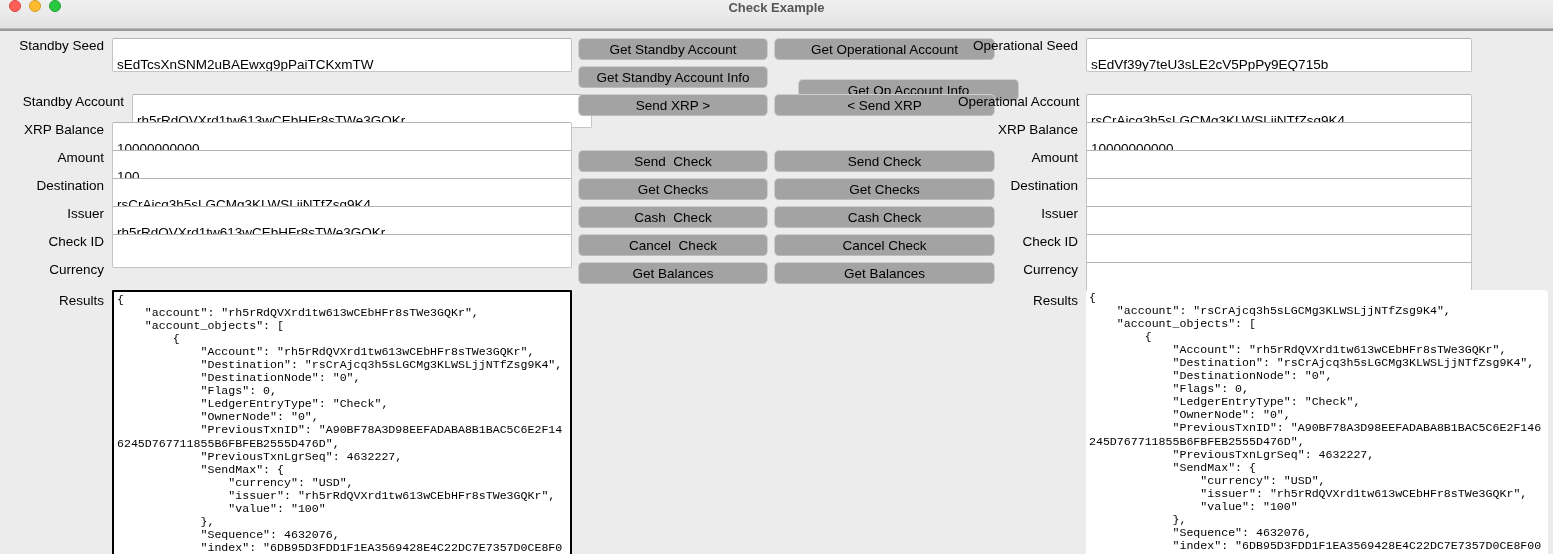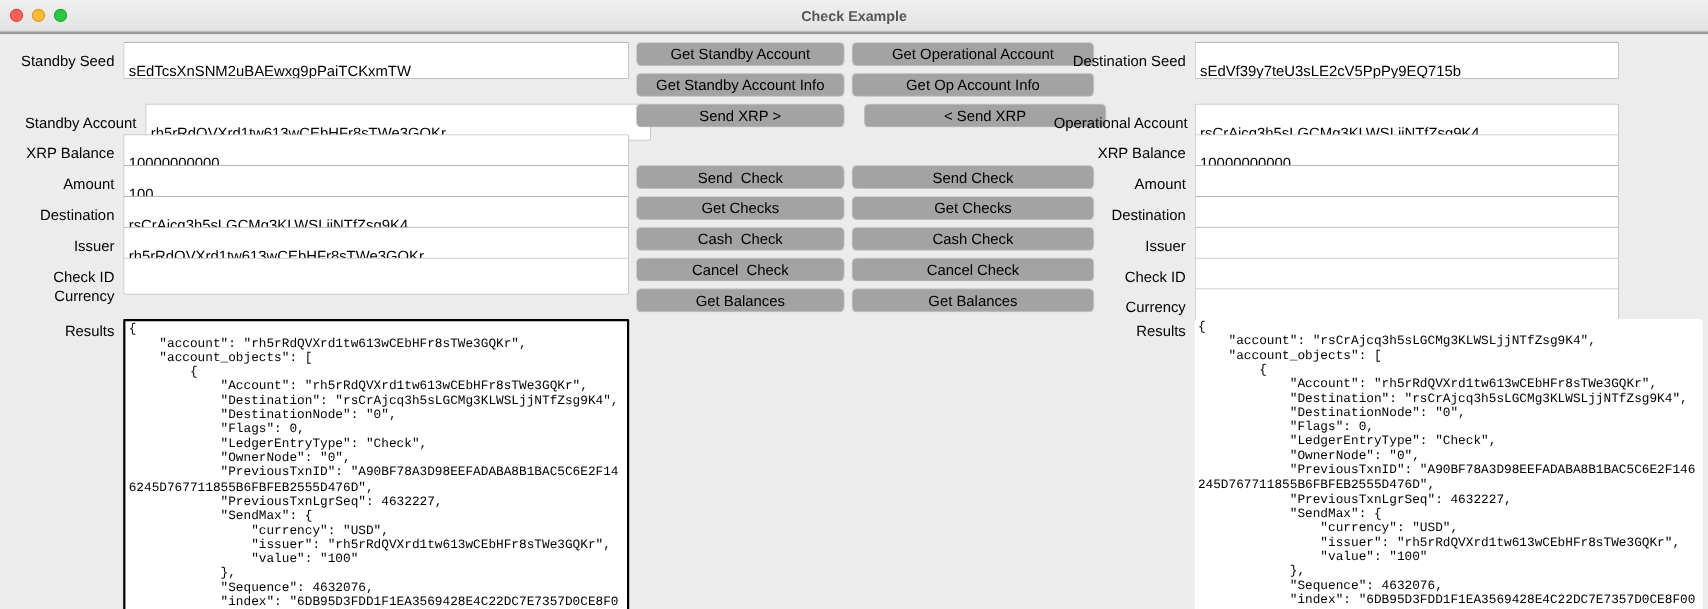--- a/index.html
+++ b/index.html
@@ -15,21 +15,21 @@
     -webkit-font-smoothing: antialiased;
   }
 
   
   .titlebar {
     position: relative;
     height: 28px;
     background: linear-gradient(#f0f0f0, #e3e3e3);
     border-bottom: 1px solid #b9b9b9;
     display: flex;
-    align-items: center;
+    align-items: flex-start;
   }
   .traffic {
     display: flex;
     gap: 8px;
     padding-left: 9px;
   }
   .light {
     width: 12px;
     height: 12px;
     border-radius: 50%;
@@ -61,21 +61,21 @@
   
   .pane { position: absolute; top: 0; }
   .pane-left   { left: 0;    width: 578px; }
   .pane-center { left: 578px; width: 380px; }
   .pane-right  { left: 958px; width: 595px; }
 
   
   .row {
     position: absolute;
     display: flex;
-    align-items: center;
+    align-items: flex-start;
     box-sizing: border-box;
   }
   .lbl {
     font-size: 13.5px;
     color: #000;
     text-align: right;
     white-space: nowrap;
     padding-right: 8px;
     box-sizing: border-box;
   }
@@ -220,45 +220,45 @@
             "Sequence": 4632076,
             "index": "6DB95D3FDD1F1EA3569428E4C22DC7E7357D0CE8F00</span>
     </div>
   </div>
 
   <div class="pane pane-center">
     <div class="btn btn-col-a" style="top:7px;">Get Standby Account</div>
     <div class="btn btn-col-b" style="top:7px;">Get Operational Account</div>
 
     <div class="btn btn-col-a" style="top:35px;">Get Standby Account Info</div>
-    <div class="btn btn-col-b" style="top:35px;">Get Op Account Info</div>
+    <div class="btn btn-col-b" style="top:48px;margin-left:24px;">Get Op Account Info</div>
 
     <div class="btn btn-col-a" style="top:63px;">Send XRP &gt;</div>
-    <div class="btn btn-col-b" style="top:63px;margin-left:11px;">&lt; Send XRP</div>
+    <div class="btn btn-col-b" style="top:63px;">&lt; Send XRP</div>
 
     <div class="btn btn-col-a" style="top:119px;">Send  Check</div>
     <div class="btn btn-col-b" style="top:119px;">Send Check</div>
 
     <div class="btn btn-col-a" style="top:147px;">Get Checks</div>
     <div class="btn btn-col-b" style="top:147px;">Get Checks</div>
 
     <div class="btn btn-col-a" style="top:175px;">Cash  Check</div>
     <div class="btn btn-col-b" style="top:175px;">Cash Check</div>
 
     <div class="btn btn-col-a" style="top:203px;">Cancel  Check</div>
     <div class="btn btn-col-b" style="top:203px;">Cancel Check</div>
 
     <div class="btn btn-col-a" style="top:231px;">Get Balances</div>
     <div class="btn btn-col-b" style="top:231px;">Get Balances</div>
   </div>
 
   <div class="pane pane-right">
 
     <div class="row" style="top:7px;left:0;">
-      <span class="lbl">Destination Seed</span>
+      <span class="lbl">Operational Seed</span>
       <span class="field">sEdVf39y7teU3sLE2cV5PpPy9EQ715b</span>
     </div>
 
     <div class="row" style="top:63px;left:0;">
       <span class="lbl">Operational Account</span>
       <span class="field">rsCrAjcq3h5sLGCMg3KLWSLjjNTfZsg9K4</span>
     </div>
 
     <div class="row" style="top:91px;left:0;">
       <span class="lbl">XRP Balance</span>

